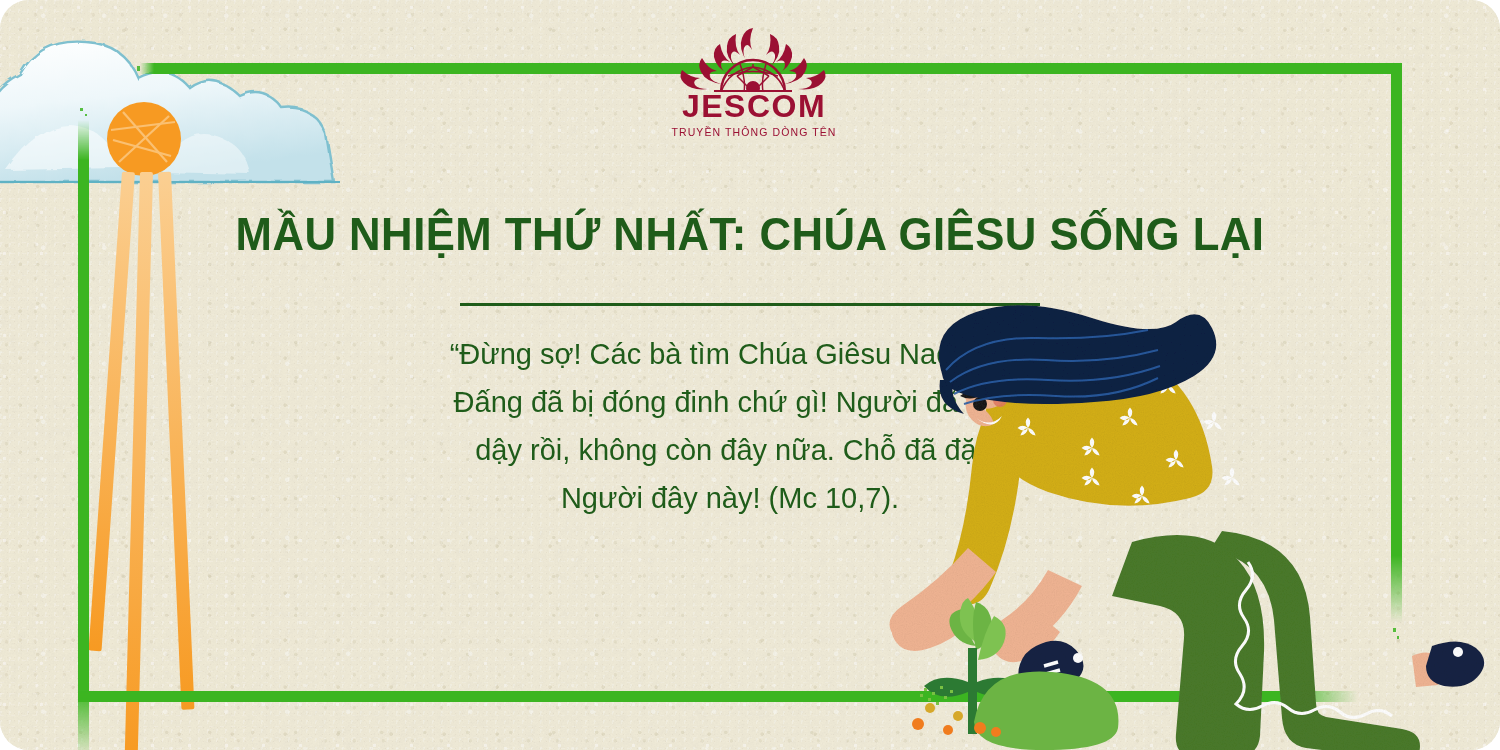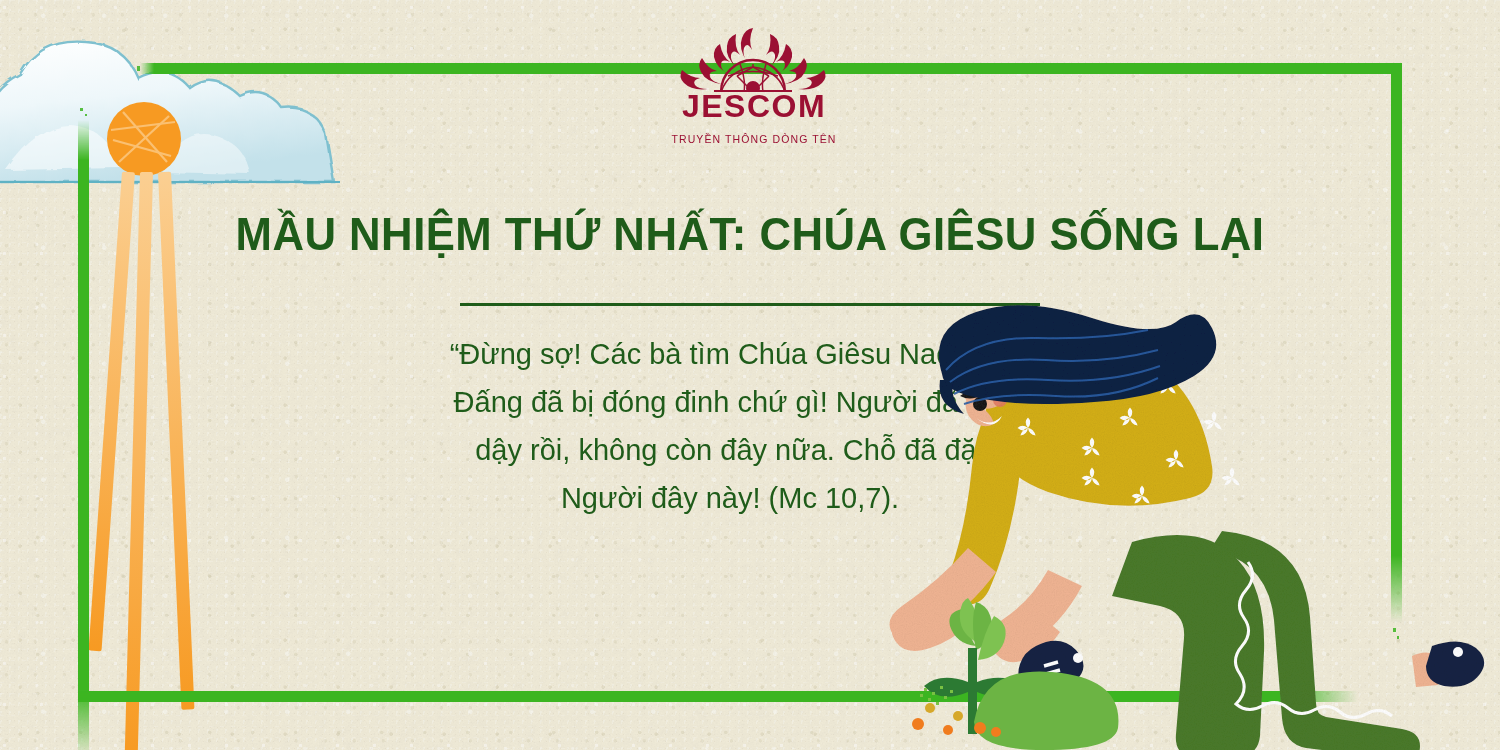--- a/index.html
+++ b/index.html
@@ -7,20 +7,21 @@
     padding: 0;
     background: #ffffff;
   }
   #canvas {
     position: relative;
     width: 1500px;
     height: 750px;
     overflow: hidden;
     background-color: #f1ecd9;
     font-family: "Liberation Sans", sans-serif;
+    border-radius: 29px;
   }
 
   
   .paper-texture {
     position: absolute;
     inset: 0;
     background-color: #f1ecd9;
     background-image:
       radial-gradient(circle at 12% 18%, rgba(255,255,255,0.55) 0 1.5px, transparent 2px),
       radial-gradient(circle at 38% 62%, rgba(208,200,170,0.40) 0 1.5px, transparent 2px),
@@ -83,21 +84,21 @@
     line-height: 1;
     margin-top: -2px;
   }
   .logo-sub {
     font-family: "Liberation Sans", sans-serif;
     font-weight: 400;
     font-size: 10.5px;
     letter-spacing: 1.1px;
     color: #9b1033;
     line-height: 1;
-    margin-top: 12px;
+    margin-top: 5px;
   }
 
   
   .title {
     position: absolute;
     left: 0;
     top: 206px;
     width: 1500px;
     text-align: center;
     font-family: "Liberation Sans", sans-serif;

